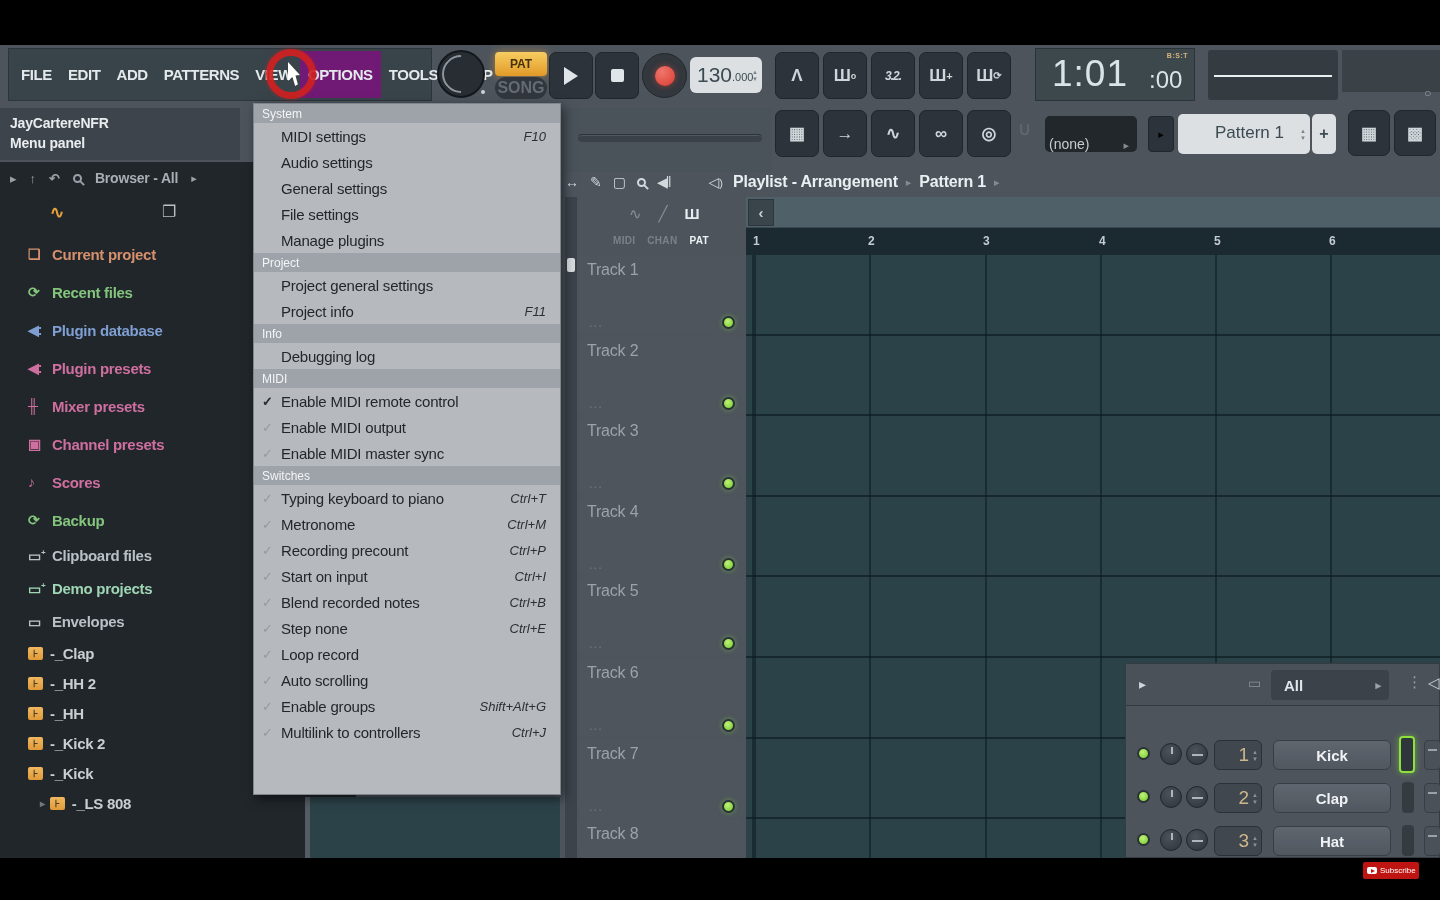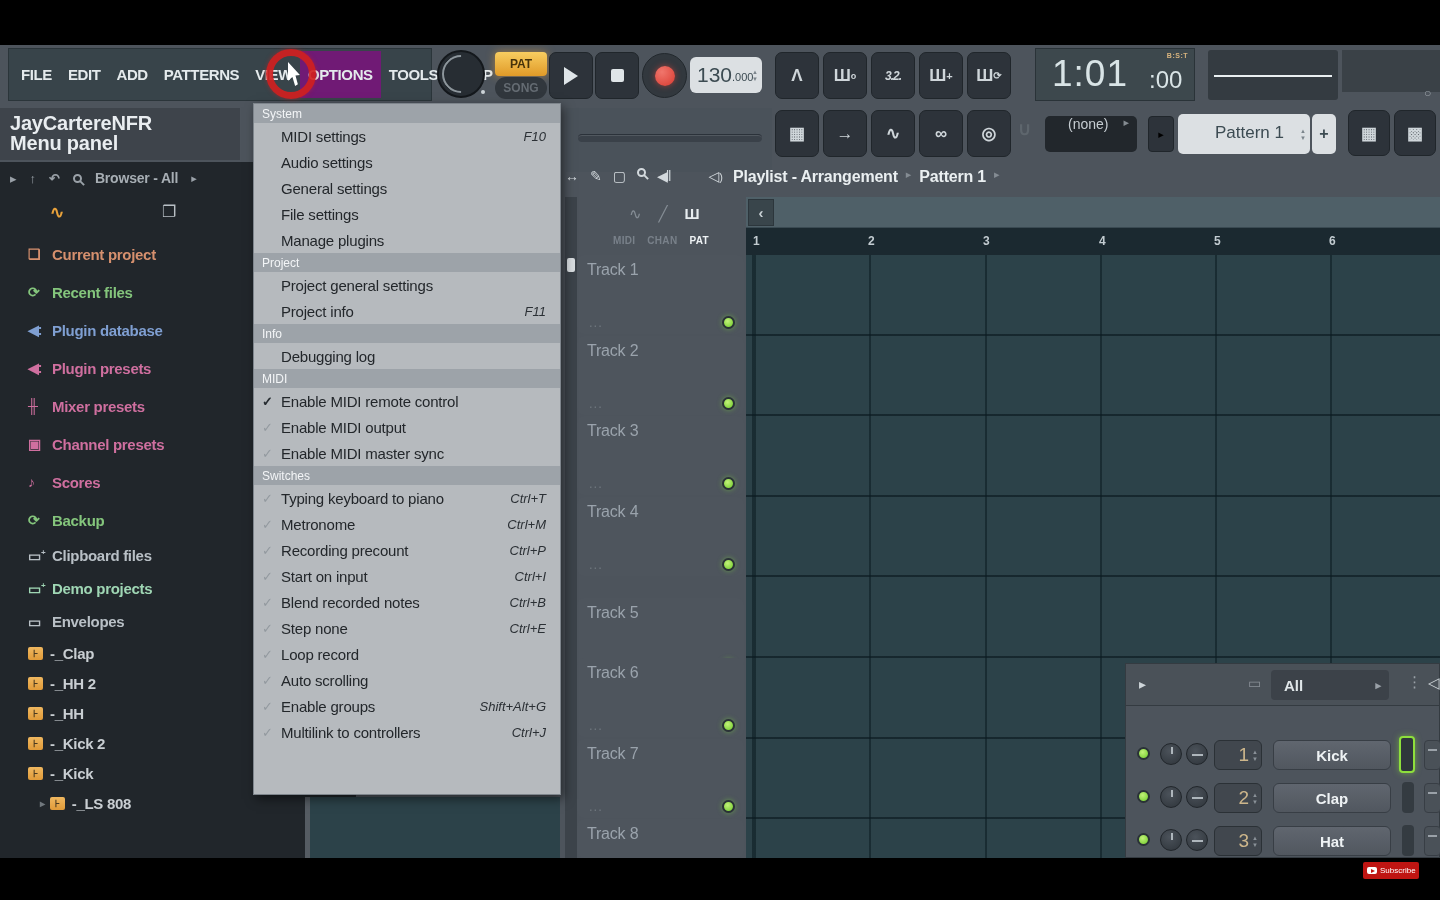--- a/index.html
+++ b/index.html
@@ -14,21 +14,21 @@
   #menubar{left:8px;top:48px;width:424px;height:53px;background:#38444a;border:1px solid #2b353a;display:flex;align-items:center;padding:0 4px}
   .menu-item{color:#e4eaec;font-size:15px;font-weight:700;letter-spacing:-.4px;padding:15px 8px;cursor:default;white-space:nowrap}
   .menu-item.active{background:#701a75}
 
   
   #main-knob{left:437px;top:50px;width:48px;height:48px;border-radius:50%;background:#272d33;border:2px solid #14181c}
   #main-knob::before{content:"";position:absolute;left:3px;top:3px;right:3px;bottom:3px;border-radius:50%;border:2px solid #8d969c;border-bottom-color:transparent;border-right-color:transparent;transform:rotate(-45deg)}
   #main-knob::after{content:"";position:absolute;right:-2px;bottom:2px;width:4px;height:4px;border-radius:50%;background:#cdd4d8}
   #patsong{left:495px;top:52px;width:52px;height:47px;display:flex;flex-direction:column;gap:1px}
   #pat-btn{height:24px;border-radius:4px;background:linear-gradient(#f8cd60,#e09a28);color:#46320a;font-size:12px;font-weight:700;display:flex;align-items:center;justify-content:center;box-shadow:0 0 9px rgba(233,162,59,.55)}
-  #song-btn{height:22px;border-radius:11px;background:#31373d;color:#646b72;font-size:12px;font-weight:700;display:flex;align-items:center;justify-content:center}
+  #song-btn{height:22px;border-radius:11px;background:#31373d;color:#646b72;font-size:16px;font-weight:700;display:flex;align-items:center;justify-content:center}
   .tbtn{background:#2d333a;border:1px solid #20262b;border-radius:7px;display:flex;align-items:center;justify-content:center}
   #play-btn{left:549px;top:52px;width:44px;height:47px}
   #play-btn::before{content:"";border-left:14px solid #dfe5e8;border-top:9px solid transparent;border-bottom:9px solid transparent}
   #stop-btn{left:595px;top:52px;width:44px;height:47px}
   #stop-btn::before{content:"";width:13px;height:13px;background:#dfe5e8;border-radius:2px}
   #rec-btn{left:642px;top:53px;width:45px;height:45px;border-radius:50%;background:#32383e;border:1px solid #22282d}
   #rec-btn::before{content:"";width:20px;height:20px;border-radius:50%;background:radial-gradient(circle at 35% 30%,#f0766c,#d93a30);box-shadow:0 0 6px rgba(224,70,60,.6)}
   #tempo-box{left:690px;top:57px;width:72px;height:36px;background:#dce0e3;border-radius:6px;color:#3c4b52;display:flex;align-items:center;justify-content:flex-start;padding-left:7px;position:absolute}
   #tempo-main{font-size:21px;font-weight:400}
   #tempo-frac{font-size:11px;margin-top:4px}
@@ -45,25 +45,25 @@
   #time-ticks{position:absolute;left:113px;top:17px;font-size:24px}
   #time-ticks::before{content:":"}
   #time-format{position:absolute;right:6px;top:3px;font-size:7px;font-weight:700;color:#d9b47e;letter-spacing:.5px}
   #scope-panel{left:1208px;top:50px;width:130px;height:50px;background:#343b41;border-radius:3px}
   #scope-panel::before{content:"";position:absolute;left:6px;right:6px;top:50%;height:2px;background:#e9eff1}
   #cpu-panel{left:1342px;top:50px;width:98px;height:42px;background:#3a4147}
   #tiny-clock{left:1424px;top:86px;color:#9aa1a8;font-size:12px}
 
   
   #hint-panel{left:0;top:108px;width:240px;height:52px;background:#3e444b;padding:5px 10px;color:#e9edf0}
-  #hint-line1,#hint-line2{font-size:20px;font-weight:700;letter-spacing:-.2px;line-height:20px}
+  #hint-line1,#hint-line2{font-size:14px;font-weight:700;letter-spacing:-.2px;line-height:20px}
   #slider-panel{left:566px;top:108px;width:206px;height:64px;background:#4a525a}
   #slider-groove{position:absolute;left:12px;right:10px;top:26px;height:8px;background:#3a4149;border-radius:4px;border-top:1px solid #2b323a;box-shadow:inset 0 1px 0 rgba(255,255,255,.12)}
   #magnet-wrap{left:1018px;top:118px;color:#5e666d;font-size:18px;font-weight:700}
-  #link-select{left:1045px;top:116px;width:92px;height:36px;background:#22272c;border-radius:5px;display:flex;align-items:flex-start;padding:0 8px 0 23px;color:#c6cdd2;font-size:14px}
+  #link-select{left:1045px;top:116px;width:92px;height:36px;background:#22272c;border-radius:5px;display:flex;align-items:flex-end;padding:0 8px 0 4px;color:#c6cdd2;font-size:14px}
   #link-select .chev{margin-left:auto;color:#848b91;font-size:11px}
   #pattern-nav-btn{left:1148px;top:116px;width:26px;height:36px;border-radius:4px;font-size:11px}
   #pattern-box{left:1178px;top:114px;width:132px;height:40px;background:#dce0e3;border-radius:5px;color:#3c4b52}
   #pattern-value{position:absolute;right:26px;top:9px;font-size:17px}
   #pattern-add{left:1312px;top:114px;width:24px;height:40px;background:#dce0e3;border-radius:5px;color:#3c4b52;font-size:16px;font-weight:700;display:flex;align-items:center;justify-content:center}
   #picker-btns{left:1348px;top:110px}
   #picker-btns .iconbtn{width:42px;height:46px}
 
   
   #browser{left:0;top:162px;width:356px;height:696px;background:#21262b}
@@ -94,21 +94,21 @@
   .msec{height:19px;background:#9da3a9;color:#f3f5f7;font-size:12px;display:flex;align-items:center;padding-left:8px;flex:none}
   .mrow{height:26px;flex:none;display:flex;align-items:center;padding-right:14px}
   .mrow .chk{width:27px;text-align:center;font-size:13px}
   .mrow .lbl{font-size:15px;color:#23272b;letter-spacing:-.2px}
   .mrow .sc{margin-left:auto;font-size:13px;font-style:italic;color:#2b3035}
   .mrow[data-check="none"] .chk{visibility:hidden}
   .mrow[data-check="strong"] .chk{color:#262c31;font-weight:700}
   .mrow[data-check="faint"] .chk{color:rgba(73,84,94,.32)}
 
   
-  #pl-header{left:565px;top:168px;width:875px;height:28px;display:flex;color:#d3d9dd}
+  #pl-header{left:565px;top:168px;width:875px;height:28px;display:flex;align-items:center;color:#d3d9dd}
   #pl-header .hic{margin-right:11px;font-size:14px}
   #pl-speaker{margin:0 10px 0 28px;font-size:14px}
   #pl-title,#pl-crumb{color:#eaeff1;font-size:16px;font-weight:700;letter-spacing:-.2px}
   .crumb-sep{color:#848c93;font-size:11px;margin:0 8px}
   #pl-leftstrip{left:565px;top:197px;width:12px;height:661px;background:#3c434a}
   #pl-chip{left:567px;top:258px;width:8px;height:14px;background:#d8dde0;border-radius:2px}
   #pl-tooltab{left:577px;top:197px;width:168px;height:58px;background:#4d545c;clip-path:polygon(34px 0,100% 0,100% 100%,0 100%,0 34px)}
   #tab-icons{position:absolute;left:52px;top:8px;display:flex;gap:17px;color:#858d95;font-size:15px}
   #tab-icons .ti:last-child{color:#e8edf0;font-weight:700}
   #tab-labels{position:absolute;left:36px;top:38px;display:flex;gap:12px;font-size:10px;font-weight:700;letter-spacing:.3px;color:#79818a}
@@ -423,21 +423,21 @@
 <div class="track" style="top:416.2px">
     <span class="tname">Track 3</span>
     <span class="tdots">...</span>
     <span class="tled"></span>
   </div>
 <div class="track" style="top:496.8px">
     <span class="tname">Track 4</span>
     <span class="tdots">...</span>
     <span class="tled"></span>
   </div>
-<div class="track" style="top:598px">
+<div class="track" style="top:576px">
     <span class="tname">Track 5</span>
     <span class="tdots">...</span>
     <span class="tled"></span>
   </div>
 <div class="track" style="top:658px">
     <span class="tname">Track 6</span>
     <span class="tdots">...</span>
     <span class="tled"></span>
   </div>
 <div class="track" style="top:738.6px">

